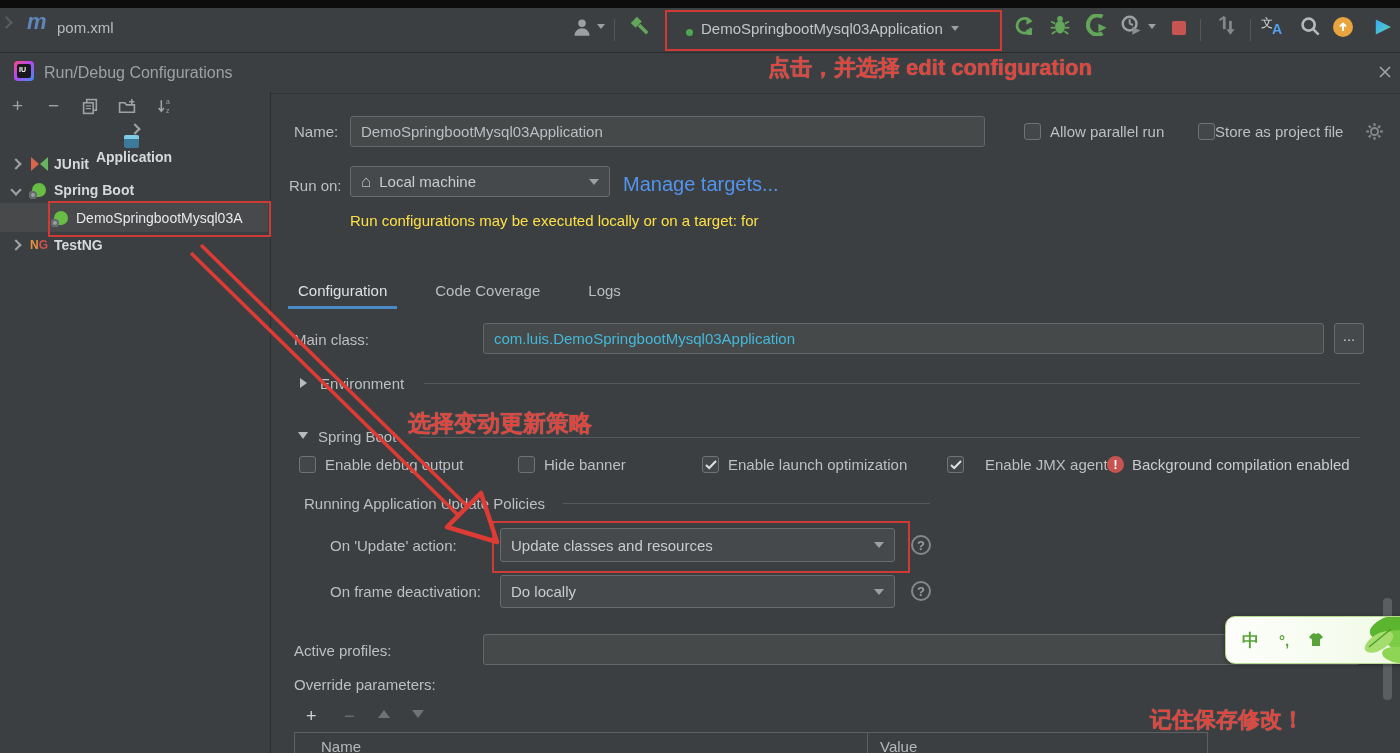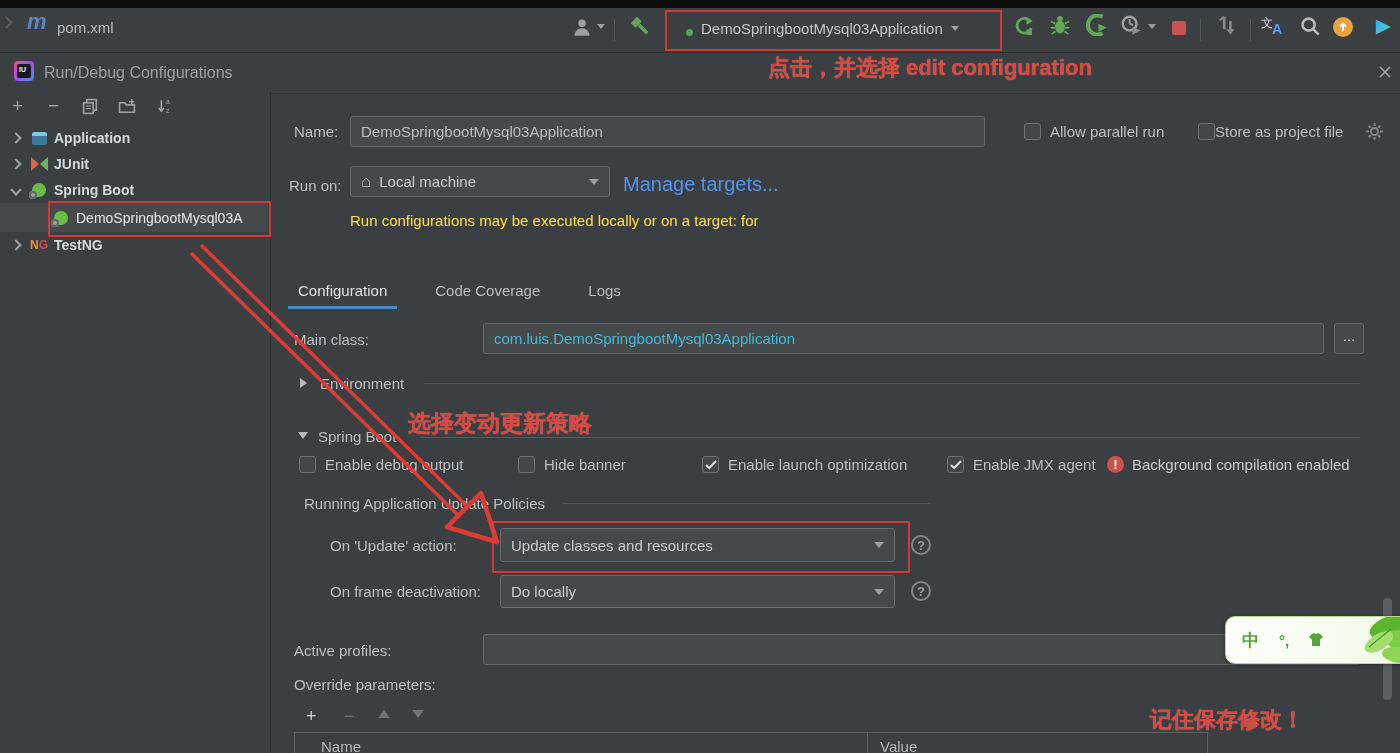--- a/index.html
+++ b/index.html
@@ -223,21 +223,21 @@
   <div class="abs ico" style="left:156px;top:98px;">
     <svg width="18" height="17" viewBox="0 0 17 16">
         <path d="M5 2 v10 M2.5 9.5 L5 12.5 L7.5 9.5" fill="none" stroke="#9fa2a5" stroke-width="1.5"></path>
         <g fill="#9fa2a5" font-size="6.5" font-family="Liberation Sans">
           <text x="9.5" y="6">a</text>
           <text x="9.5" y="14">z</text>
         </g>
       </svg>
   </div>
 
-  <div class="abs tree-row" style="top:125px;">
+  <div class="abs tree-row" style="top:125px;flex-direction:column;">
     <span class="chev-r"></span>
     <span class="tree-ico ico">
         <span class="app-ico">
           <i></i>
         </span>
       </span>
     <span>Application</span>
   </div>
   <div class="abs tree-row" style="top:151px;">
     <span class="chev-r"></span>
@@ -341,21 +341,21 @@
     <span class="lbl">Hide banner</span>
   </div>
   <div class="abs" style="left:702px;top:456px;display:flex;align-items:center;gap:9px;">
     <span class="cb">
         <svg width="12" height="10" viewBox="0 0 12 10">
           <polyline points="1,5 4.2,8 11,1" fill="none" stroke="#dfe1e3" stroke-width="2"></polyline>
         </svg>
       </span>
     <span class="lbl">Enable launch optimization</span>
   </div>
-  <div class="abs" style="left:947px;top:456px;display:flex;align-items:center;gap:9px;">
+  <div class="abs" style="left:947px;top:456px;display:flex;align-items:center;gap:21px;">
     <span class="cb">
         <svg width="12" height="10" viewBox="0 0 12 10">
           <polyline points="1,5 4.2,8 11,1" fill="none" stroke="#dfe1e3" stroke-width="2"></polyline>
         </svg>
       </span>
     <span class="lbl">Enable JMX agent</span>
   </div>
   <div class="abs" style="left:1107px;top:456px;display:flex;align-items:center;gap:8px;">
     <span class="err-ico">!</span>
     <span class="lbl" style="color:#c9cccf;">Background compilation enabled</span>

